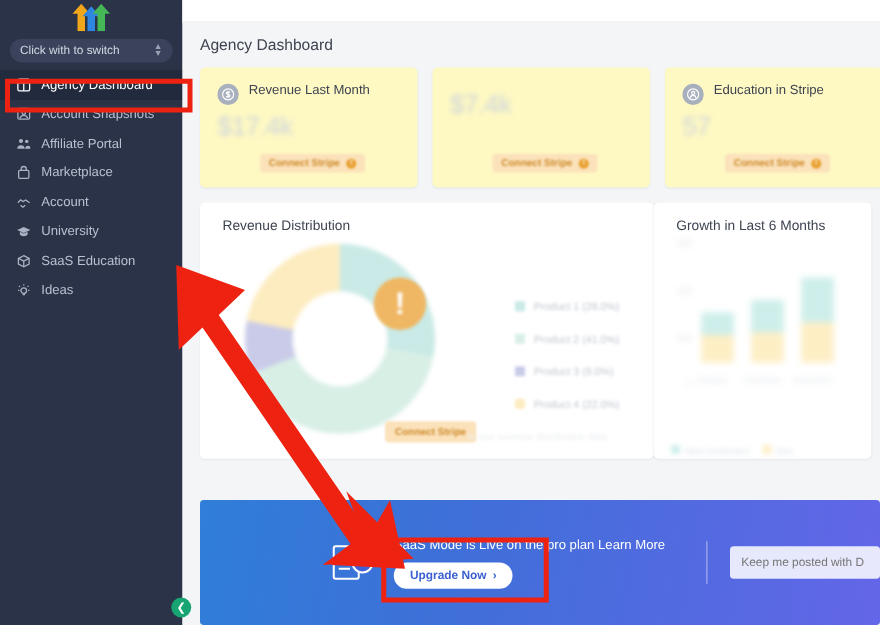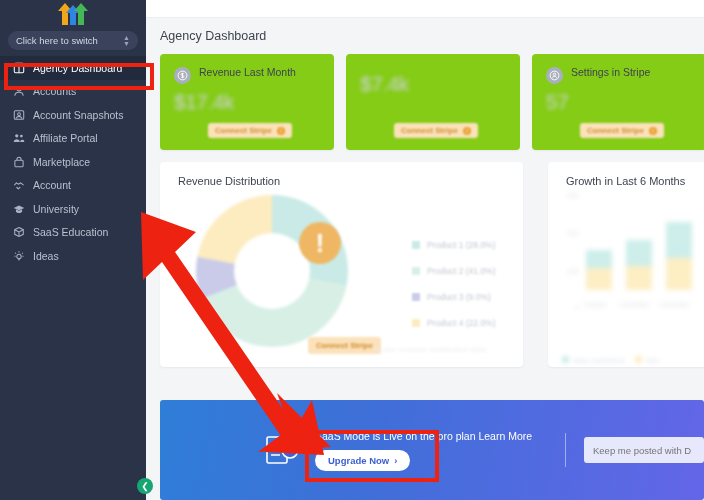--- a/index.html
+++ b/index.html
@@ -84,21 +84,21 @@
   .page-title {
     font-size: 12.5px; color: #3d4450;
     padding: 11px 0 0 14px;
   }
 
   .cards-row {
     display: flex; gap: 12px;
     padding: 11px 0 0 14px;
   }
   .stat-card {
-    background: #84cc16; border-radius: 4px;
+    background: #fef9c3; border-radius: 4px;
     width: 174px; height: 96px;
     padding: 12px 0 0 14px;
     box-shadow: 0 1px 2px rgba(16,24,40,.05);
     position: relative;
     flex: 0 0 174px;
   }
   .stat-head { display: flex; align-items: flex-start; gap: 8px; }
   .stat-icon {
     width: 17px; height: 17px; border-radius: 50%;
     background: #a9b0bd; color: #fff;
@@ -122,21 +122,21 @@
     border-radius: 3px; padding: 3px 7px;
     display: flex; align-items: center; gap: 5px;
     filter: blur(0.9px);
   }
   .connect-pill .warn {
     width: 8px; height: 8px; border-radius: 50%;
     background: #e99f2e; color: #fff; font-size: 6px;
     display: flex; align-items: center; justify-content: center;
   }
 
-  .charts-row { display: flex; gap: 25px; padding: 12px 0 0 14px; }
+  .charts-row { display: flex; gap: 0; padding: 12px 0 0 14px; }
   .chart-card {
     background: #fff; border-radius: 4px;
     height: 205px; position: relative;
     box-shadow: 0 1px 2px rgba(16,24,40,.05);
   }
   .chart-card.wide { width: 363px; flex: 0 0 363px; }
   .chart-card.narrow { width: 174px; flex: 0 0 174px; }
   .chart-title { font-size: 11px; color: #3d4450; padding: 13px 0 0 18px; }
 
   
@@ -246,46 +246,37 @@
 
     <div class="logo-wrap">
       <svg width="34" height="22" viewBox="0 0 34 22" aria-hidden="true">
         <polygon points="6,22 6,8 2,8 9,0 16,8 12,8 12,22" fill="#f2a71b"></polygon>
         <polygon points="14,22 14,10 10,10 17,2 24,10 20,10 20,22" fill="#2f86e0"></polygon>
         <polygon points="22,22 22,8 18,8 25,0 32,8 28,8 28,22" fill="#46b757"></polygon>
       </svg>
     </div>
 
     <div class="switcher">
-      <span>Click here to switch</span>
+      <span>Click with to switch</span>
       <span class="caret">▲<br>▼</span>
     </div>
 
     <nav class="nav">
 
       <div class="nav-item active">
         <span class="ico">
           <svg width="12" height="12" viewBox="0 0 14 14" fill="none" stroke="currentColor" stroke-width="1.2">
             <rect x="1.5" y="1.5" width="11" height="11" rx="1.5"></rect>
               <line x1="1.5" y1="5" x2="12.5" y2="5"></line>
               <line x1="7" y1="5" x2="7" y2="12.5"></line>
           </svg>
         </span>
         <span class="lbl">Agency Dashboard</span>
       </div>
 
-      <div class="nav-item">
-        <span class="ico">
-          <svg width="12" height="12" viewBox="0 0 14 14" fill="none" stroke="currentColor" stroke-width="1.2">
-            <circle cx="7" cy="4.5" r="2.6"></circle>
-              <path d="M2.2 12.5c0-2.6 2.1-4 4.8-4s4.8 1.4 4.8 4"></path>
-          </svg>
-        </span>
-        <span class="lbl">Accounts</span>
-      </div>
 
       <div class="nav-item">
         <span class="ico">
           <svg width="12" height="12" viewBox="0 0 14 14" fill="none" stroke="currentColor" stroke-width="1.2">
             <rect x="1.5" y="2" width="11" height="10" rx="1.3"></rect>
               <circle cx="7" cy="6" r="1.6"></circle>
               <path d="M3.3 11.2c1-2 2.2-2.6 3.7-2.6s2.7.6 3.7 2.6"></path>
           </svg>
         </span>
         <span class="lbl">Account Snapshots</span>
@@ -394,21 +385,21 @@
 
       <div class="stat-card">
         <div class="stat-head">
           <span class="stat-icon">
             <svg width="11" height="11" viewBox="0 0 14 14" fill="none" stroke="#fff" stroke-width="1.2">
               <circle cx="7" cy="7" r="5.6"></circle>
                 <circle cx="7" cy="5.6" r="1.6"></circle>
                 <path d="M4.3 10.4c0-1.5 1.2-2.3 2.7-2.3s2.7.8 2.7 2.3"></path>
             </svg>
           </span>
-          <span class="stat-title">Settings in Stripe</span>
+          <span class="stat-title">Education in Stripe</span>
         </div>
         <div class="stat-value">57</div>
         <div class="connect-pill">
           <span>Connect Stripe</span>
           <span class="warn">!</span>
         </div>
       </div>
     </div>
 
     <div class="charts-row">

